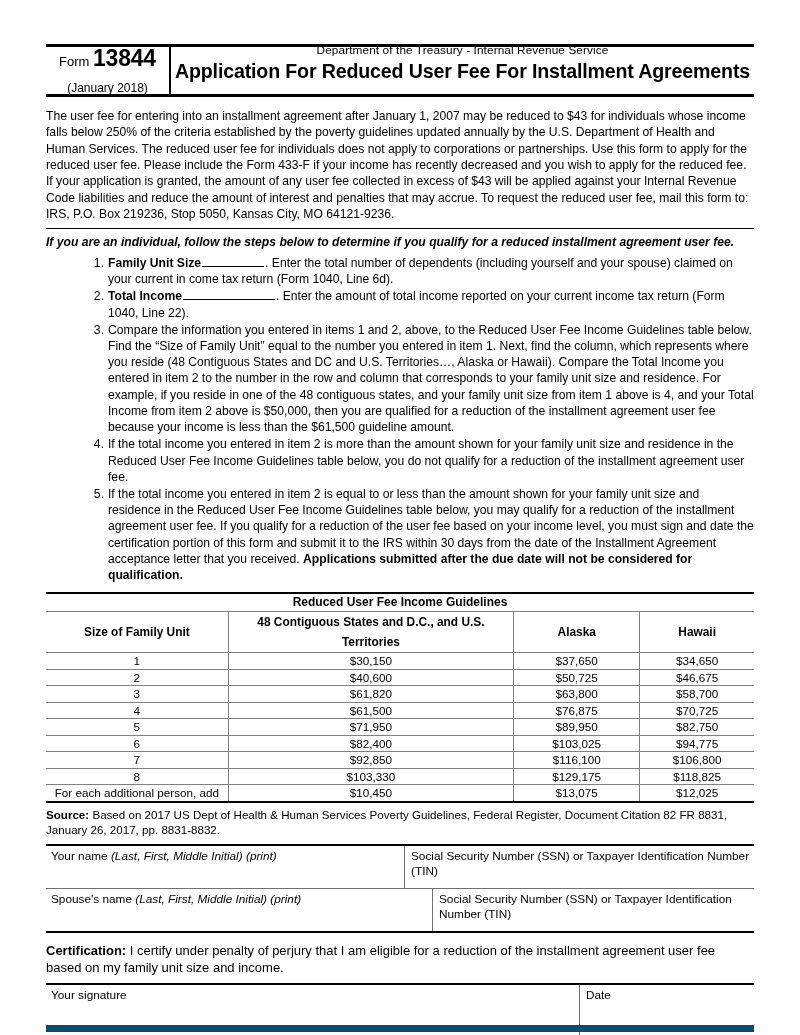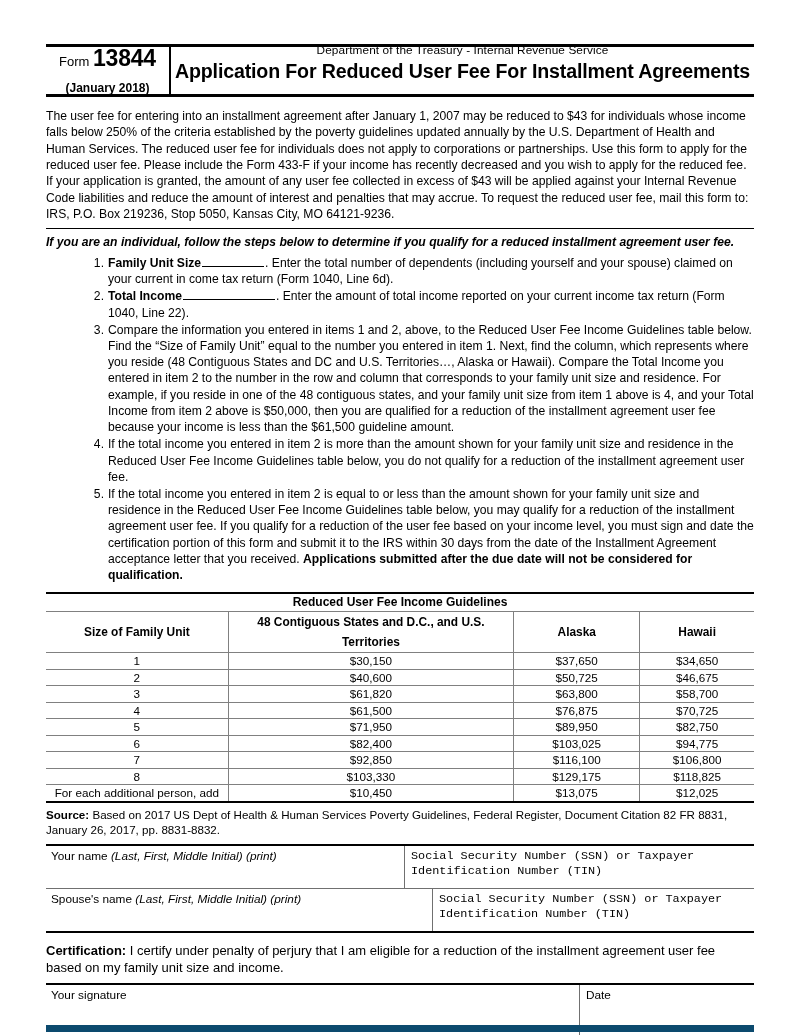--- a/index.html
+++ b/index.html
@@ -48,21 +48,20 @@
     white-space: nowrap;
   }
   .form-ident .line1 b {
     font-size: 23px;
     font-weight: bold;
     letter-spacing: -0.2px;
   }
   .form-ident .line2 {
     font-size: 12px;
     margin-top: 7px;
-    font-weight: bold;
   }
   .header-center {
     flex: 1 1 auto;
     display: flex;
     flex-direction: column;
     justify-content: center;
     align-items: center;
     padding-bottom: 14px;
   }
   .agency {
@@ -196,21 +195,21 @@
     height: 42px;
     border-bottom: 1px solid #707070;
   }
   .field-row.last { border-bottom: 2.5px solid #000; gap: 28px; }
   .field-cell {
     padding: 3px 0 0 5px;
     font-size: 11.8px;
     box-sizing: border-box;
   }
   .field-cell.left  { width: 358px; flex: 0 0 358px; }
-  .field-cell.right { flex: 1 1 auto; border-left: 1px solid #707070; padding-left: 6px; font-family: Liberation Mono, monospace; }
+  .field-cell.right { flex: 1 1 auto; border-left: 1px solid #707070; padding-left: 6px; }
   .field-cell i { font-style: italic; }
 
   
   .certification {
     margin-top: 9px;
     font-size: 13px;
     line-height: 1.33;
   }
   .certification b { font-weight: bold; }
 

